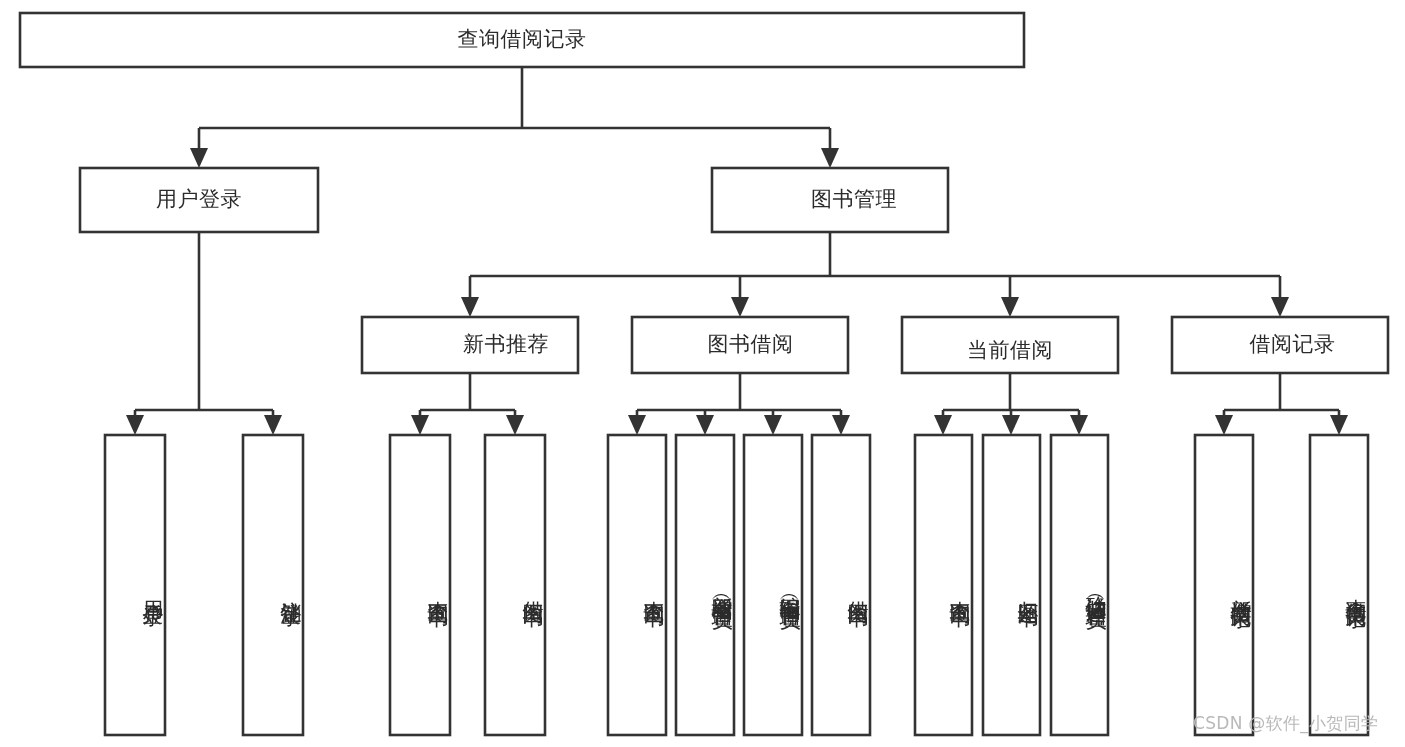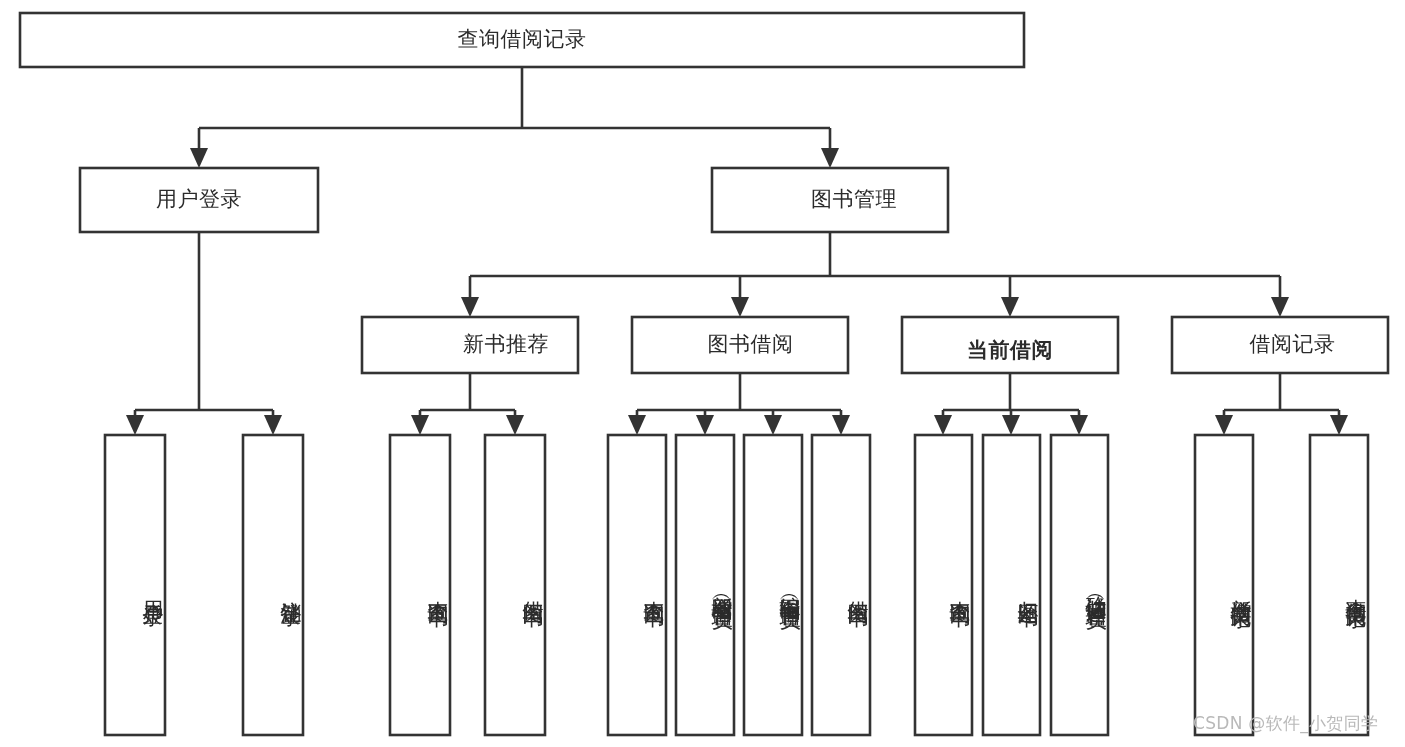--- a/index.html
+++ b/index.html
@@ -156,21 +156,21 @@
         <rect x="1310" y="435" width="58" height="300" class="node-rect"></rect>
       </g>
   </svg>
 
   <div id="labels-layer">
       <div class="node-label horizontal" style="left: 20px; top: 13px; width: 1004px; height: 54px;">查询借阅记录</div>
       <div class="node-label horizontal" style="left: 80px; top: 168px; width: 238px; height: 64px;">用户登录</div>
       <div class="node-label horizontal" style="left: 712px; top: 168px; width: 236px; height: 64px; margin-left: 24px;">图书管理</div>
       <div class="node-label horizontal" style="left: 362px; top: 317px; width: 216px; height: 56px; margin-left: 36px;">新书推荐</div>
       <div class="node-label horizontal" style="left: 632px; top: 317px; width: 216px; height: 56px; padding-left: 21px;">图书借阅</div>
-      <div class="node-label horizontal" style="left: 902px; top: 317px; width: 216px; height: 68px; font-weight: bold;">当前借阅</div>
+      <div class="node-label horizontal" style="left: 902px; top: 317px; width: 216px; height: 68px;">当前借阅</div>
       <div class="node-label horizontal" style="left: 1172px; top: 317px; width: 241px; height: 56px;">借阅记录</div>
       <div class="node-label vertical" style="left: 105px; top: 435px; width: 60px; height: 300px;">用户登录</div>
       <div class="node-label vertical" style="left: 243px; top: 435px; width: 60px; height: 300px;">注销登录</div>
       <div class="node-label vertical" style="left: 390px; top: 435px; width: 60px; height: 300px;">查询图书</div>
       <div class="node-label vertical" style="left: 485px; top: 435px; width: 60px; height: 300px;">借阅图书</div>
       <div class="node-label vertical" style="left: 608px; top: 435px; width: 58px; height: 300px;">查询图书</div>
       <div class="node-label vertical" style="left: 676px; top: 435px; width: 58px; height: 300px;">新增图书（管理员）</div>
       <div class="node-label vertical" style="left: 744px; top: 435px; width: 58px; height: 300px;">编辑图书（管理员）</div>
       <div class="node-label vertical" style="left: 812px; top: 435px; width: 58px; height: 300px;">借阅图书</div>
       <div class="node-label vertical" style="left: 915px; top: 435px; width: 57px; height: 300px;">查询图书</div>

